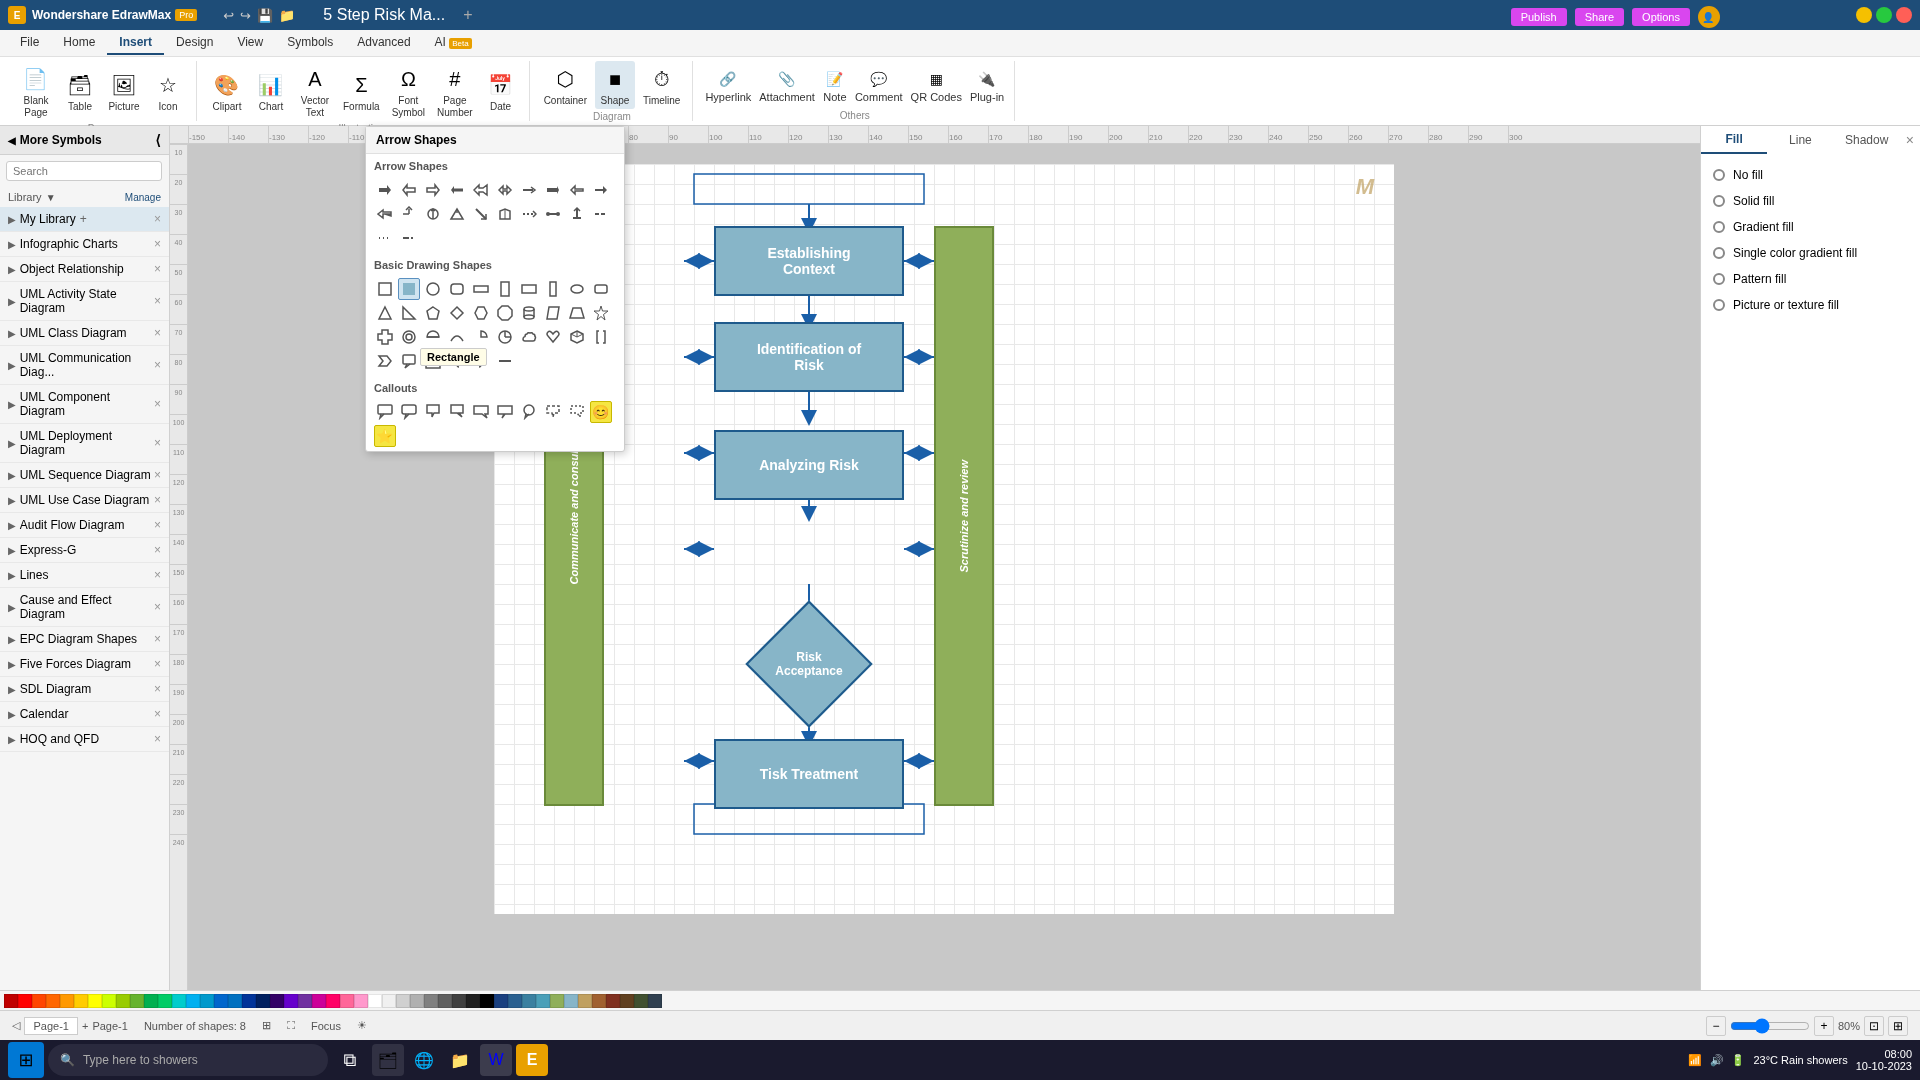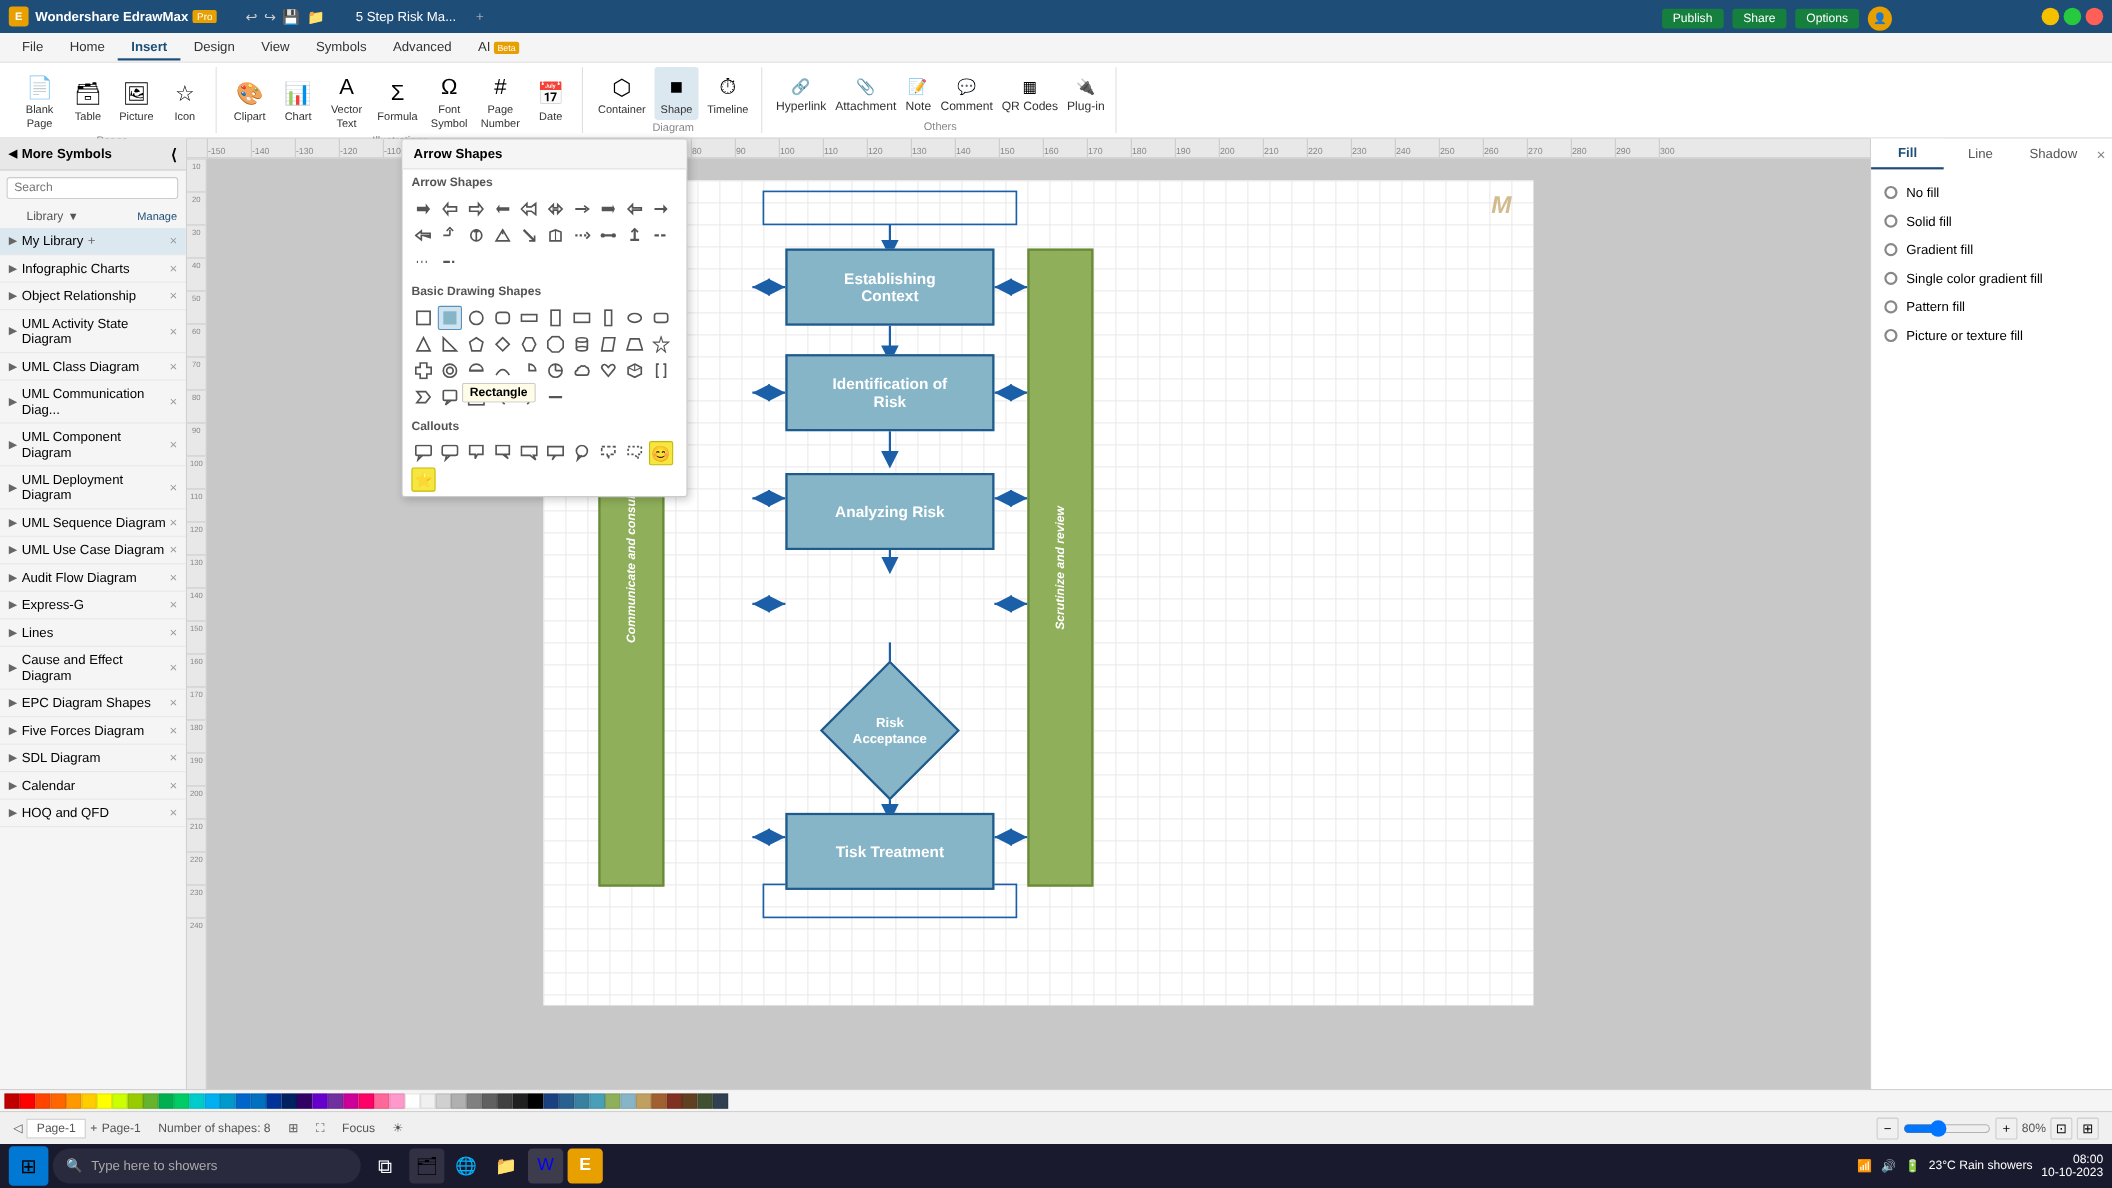--- a/index.html
+++ b/index.html
@@ -17,21 +17,21 @@
     #titlebar .app-icon { width: 18px; height: 18px; background: #e8a000; border-radius: 3px; margin-right: 6px; display: flex; align-items: center; justify-content: center; font-size: 10px; font-weight: bold; color: white; }
     #titlebar .app-name { font-size: 12px; font-weight: 600; color: white; margin-right: 4px; }
     #titlebar .pro-badge { background: #e8a000; color: white; font-size: 9px; padding: 1px 4px; border-radius: 2px; margin-right: 10px; }
     #titlebar .win-controls { margin-left: auto; display: flex; gap: 4px; }
     #titlebar .win-btn { width: 16px; height: 16px; border-radius: 50%; cursor: pointer; border: none; }
     #titlebar .win-btn.minimize { background: #f5c000; }
     #titlebar .win-btn.maximize { background: #27c93f; }
     #titlebar .win-btn.close { background: #ff5f57; }
     #titlebar .undo-redo { display: flex; gap: 6px; margin-left: 16px; color: #ccc; font-size: 13px; cursor: pointer; }
     #titlebar .title-tabs { display: flex; align-items: center; margin-left: 20px; gap: 2px; }
-    #titlebar .title-tab { font-size: 12px; color: #aaa; padding: 2px 8px; cursor: pointer; }
+    #titlebar .title-tab { font-size: 16px; color: #aaa; padding: 2px 8px; cursor: pointer; }
     #titlebar .title-tab.active { color: white; }
 
     
     #ribbon {
       height: 96px;
       background: #ffffff;
       border-bottom: 1px solid #d0d0d0;
       display: flex;
       flex-direction: column;
     }
@@ -119,21 +119,21 @@
     
     #quick-access {
       position: absolute;
       top: 6px;
       right: 200px;
       display: flex;
       gap: 8px;
       align-items: center;
     }
     .qa-btn {
-      background: #15803d;
+      background: #d946ef;
       color: white;
       border: none;
       padding: 3px 10px;
       border-radius: 3px;
       font-size: 11px;
       cursor: pointer;
     }
 
     
     #main {
@@ -181,21 +181,20 @@
       border-radius: 3px;
       font-size: 11px;
       cursor: pointer;
     }
     #library-header {
       display: flex;
       align-items: center;
       padding: 4px 8px;
       font-size: 11px;
       color: #555;
-      margin-left: 16px;
     }
     #library-header .manage-btn {
       margin-left: auto;
       font-size: 10px;
       color: #1e4d78;
       cursor: pointer;
     }
     .sidebar-section {
       display: flex;
       align-items: center;

